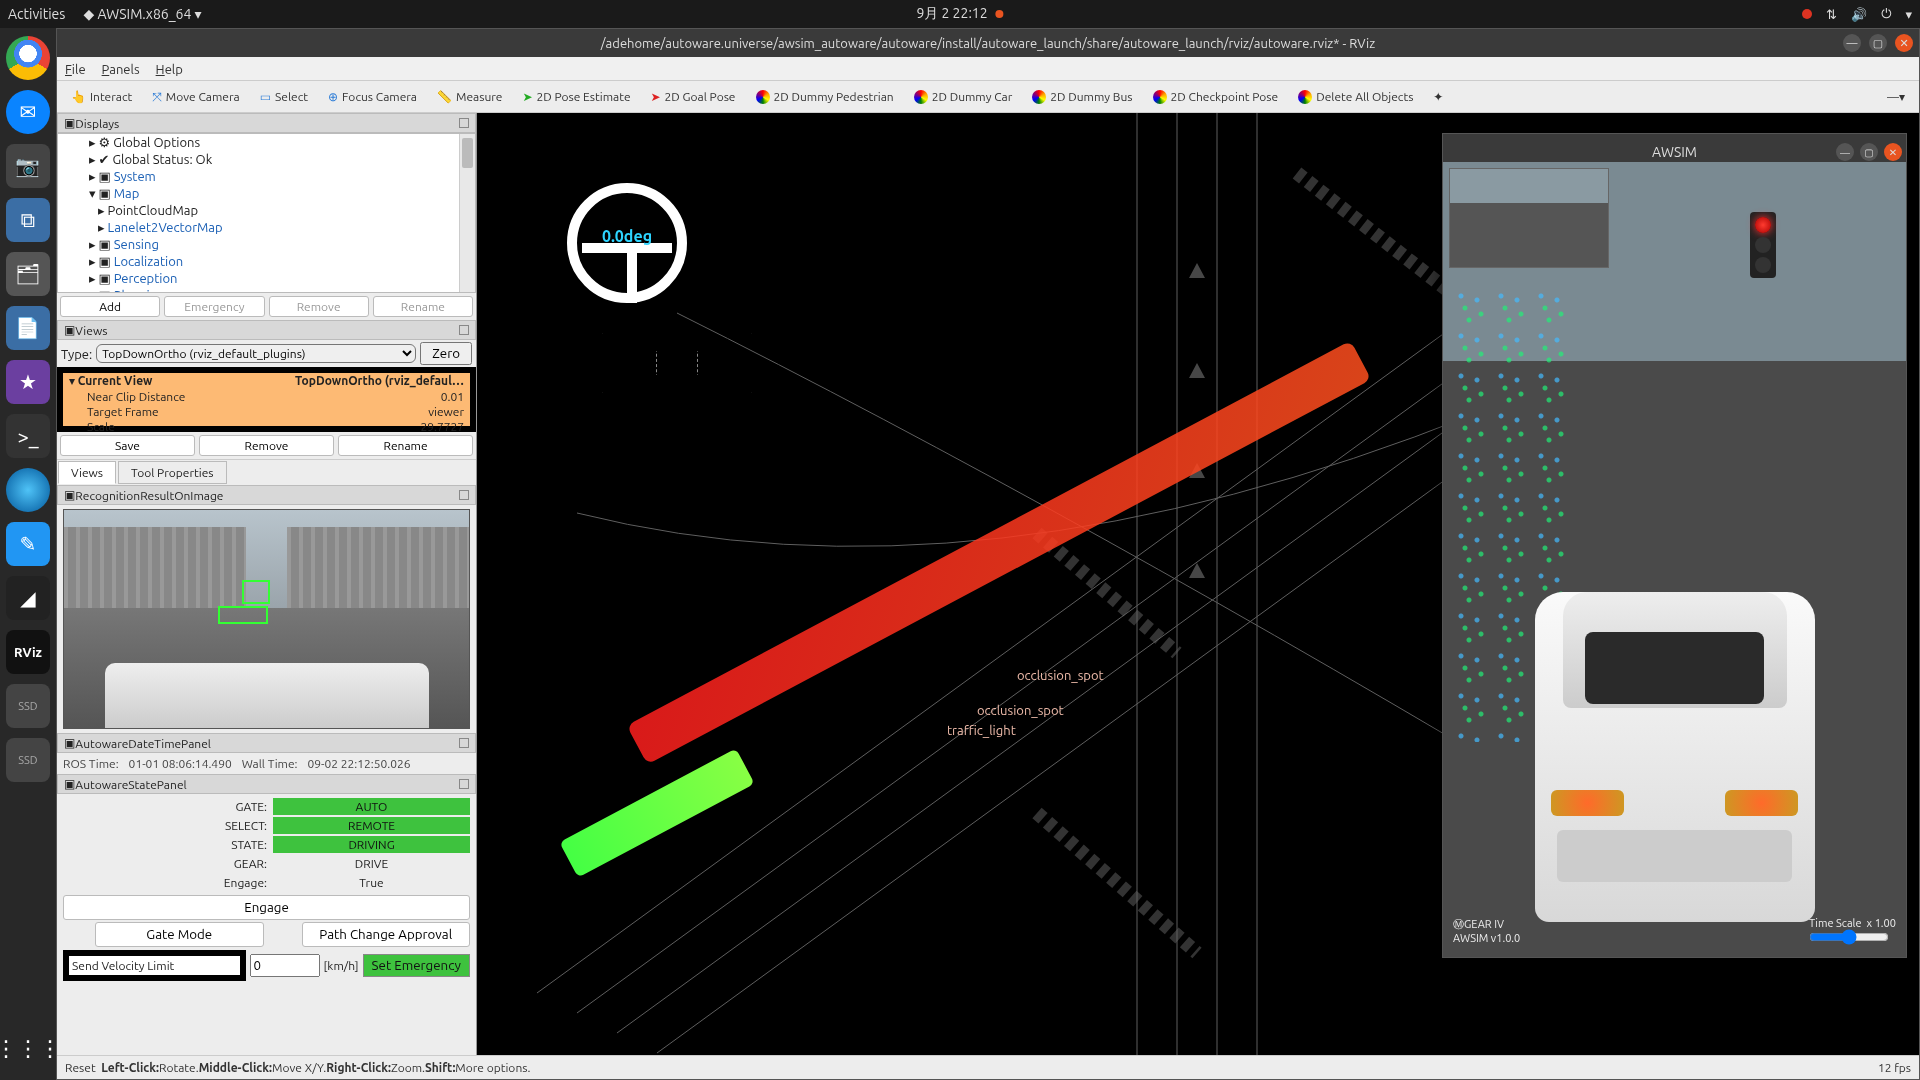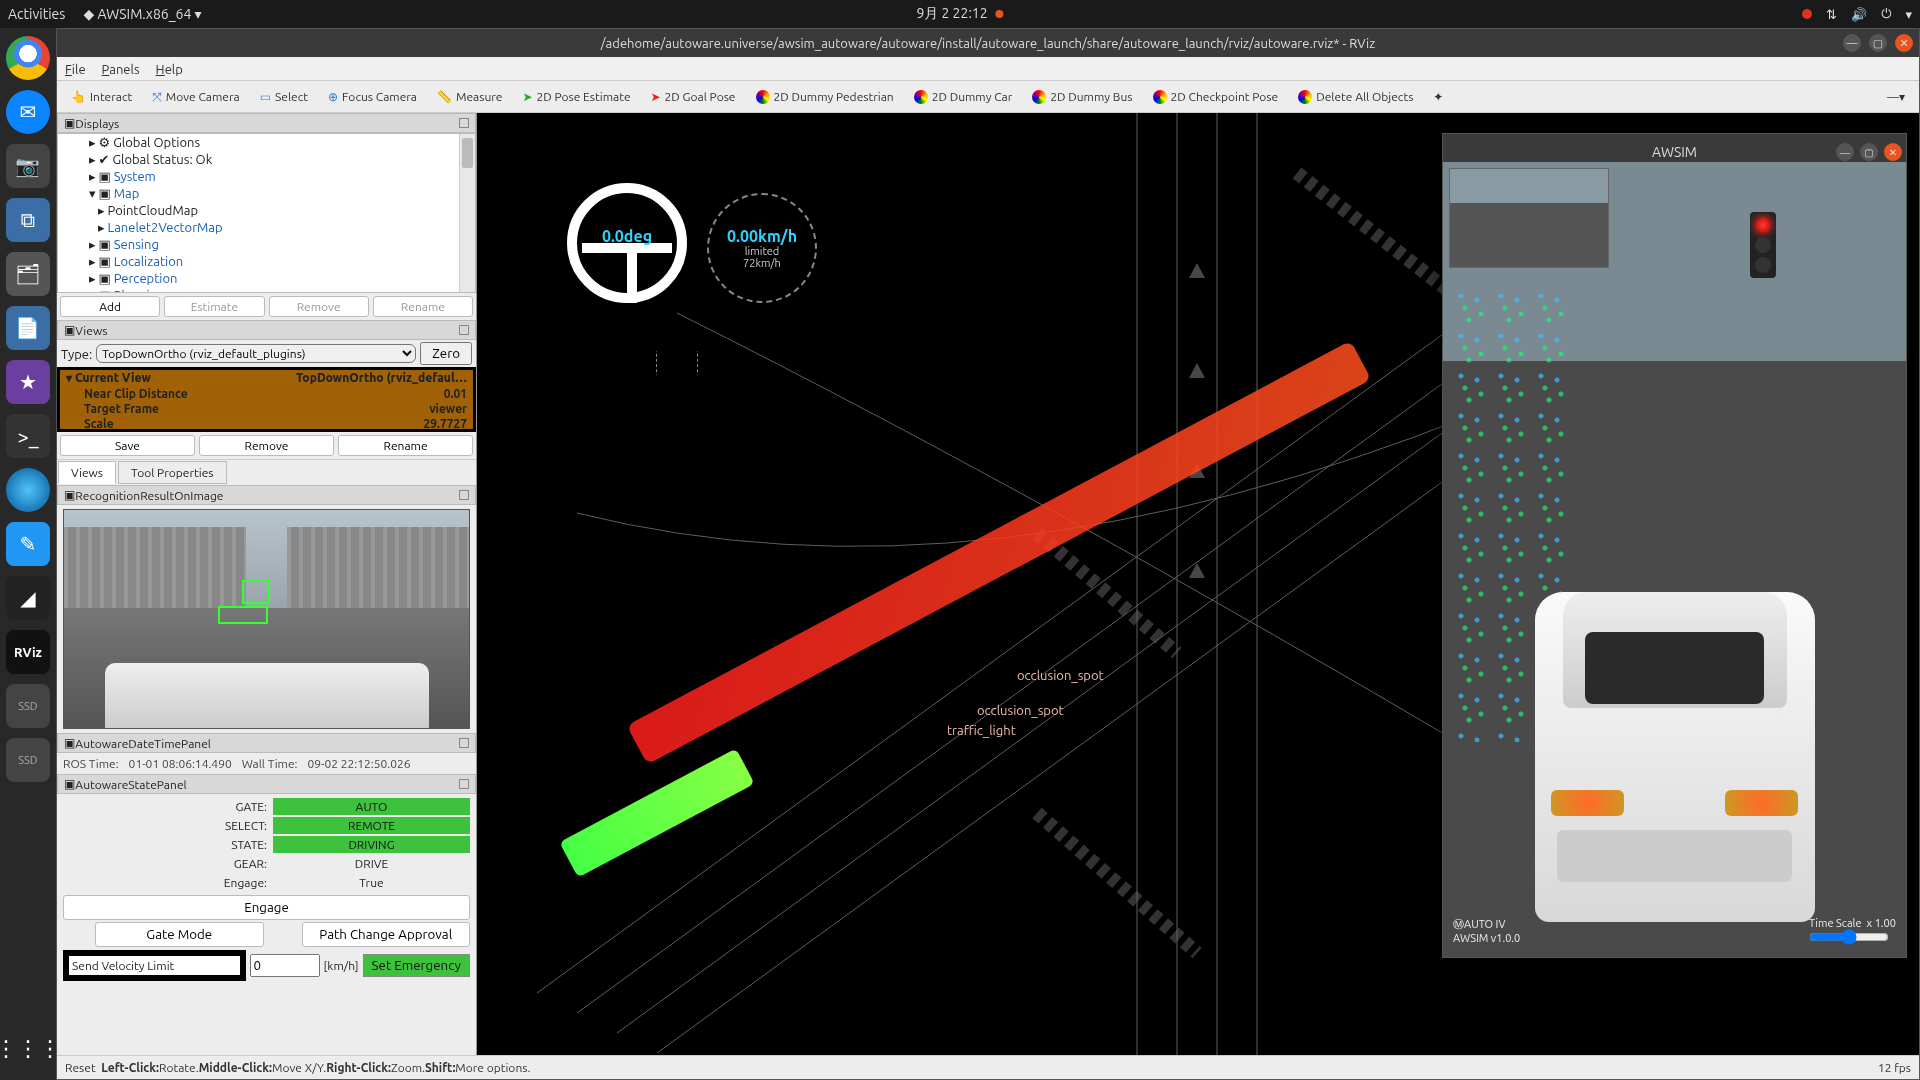--- a/index.html
+++ b/index.html
@@ -64,21 +64,21 @@
 .tree .indent1 { padding-left:31px; }
 .tree .indent2 { padding-left:40px; }
 .blue-link { color:#1a5fb4; }
 .tree-scroll { position:absolute; right:0; top:0; bottom:0; width:16px; background:#e8e8e8; border-left:1px solid #ccc; }
 .tree-scroll .thumb { background:#bbb; position:absolute; left:2px; right:2px; top:4px; height:30px; border-radius:2px; }
 
 .btn-row { display:flex; gap:4px; padding:3px; background:#ededed; }
 .btn-row button { flex:1; padding:3px; font-size:12px; background:#fff; border:1px solid #bbb; border-radius:3px; }
 .btn-row button:disabled { color:#999; }
 
-.views-body { background:#a16207; border:3px solid #000000; font-size:12px;font-weight:bold; }
+.views-body { background:#fdba74; border:6px solid #000000; font-size:12px; }
 .views-body .row { display:flex; padding:1px 6px; }
 .views-body .row .k { flex:1; }
 .type-row { display:flex; align-items:center; padding:2px 4px; gap:4px; background:#ededed; }
 .type-row select { flex:1; font-size:12px; padding:1px;border-radius:6px; }
 
 .tabs { display:flex; background:#ededed; border-top:1px solid #ccc; }
 .tabs .tab { padding:4px 12px; font-size:12px; border:1px solid #bbb; background:#ededed; margin:1px; }
 .tabs .tab.active { background:#fff; border-bottom:1px solid #fff; }
 
 .cam-img { width:calc(100% - 12px); margin:4px 6px; height:220px; background:linear-gradient(#888 0 45%, #666 45% 100%); position:relative; border:1px solid #555; }
@@ -305,21 +305,21 @@
             <span class="lbl">▸ ▣ <span class="blue-link">Perception</span></span>
             <span class="chk">✓</span>
           </div>
         <div class="tree-row indent1">
             <span class="lbl">▸ ▣ <span class="blue-link">Planning</span></span>
             <span class="chk">✓</span>
           </div>
       </div>
       <div class="btn-row">
         <button>Add</button>
-        <button disabled="">Estimate</button>
+        <button disabled="">Emergency</button>
         <button disabled="">Remove</button>
         <button disabled="">Rename</button>
       </div>
 
       <div class="panel-header">▣ <span>Views</span><span class="sq"></span></div>
       <div class="type-row">
         <span>Type:</span>
         <select><option>TopDownOrtho (rviz_default_plugins)</option></select>
         <button style="padding:2px 10px">Zero</button>
       </div>
@@ -443,25 +443,20 @@
       <div class="map-label" style="left:470px;top:610px">traffic_light</div>
 
       <div class="hud-wheel">
         <div class="ring">
             <div class="spoke s1"></div>
             <div class="spoke s2"></div>
             <div class="spoke s3"></div>
           </div>
         <div class="txt">0.0deg</div>
       </div>
-      <div class="hud-speed">
-        <div class="v">0.00km/h</div>
-        <div class="l">limited</div>
-        <div class="l">72km/h</div>
-      </div>
       <div class="hud-arrows">
         <div class="arr" style="clip-path:polygon(0 50%,40% 0,40% 30%,100% 30%,100% 70%,40% 70%,40% 100%)"></div>
         <div class="arr" style="clip-path:polygon(100% 50%,60% 0,60% 30%,0 30%,0 70%,60% 70%,60% 100%)"></div>
       </div>
 
       <div class="awsim">
         <div class="awsim-title">
           <span>AWSIM</span>
           <div class="wc">
             <span>—</span>
@@ -482,21 +477,21 @@
             <div class="car-body">
               <div class="car-roof"></div>
               <div class="car-window"></div>
               <div class="car-tail left"></div>
               <div class="car-tail right"></div>
               <div class="car-bumper"></div>
             </div>
           </div>
           <div class="awsim-hud">
             <div>
-                <div>ⓂAUTO IV</div>
+                <div>ⓂGEAR IV</div>
                 <div>AWSIM v1.0.0</div>
               </div>
             <div><span>Time Scale</span>&nbsp;&nbsp;<span>x 1.00</span><br><input type="range" style="width: 80px;" value="50"></div>
           </div>
         </div>
       </div>
     </div>
   </div>
 
   <div class="statusbar">

